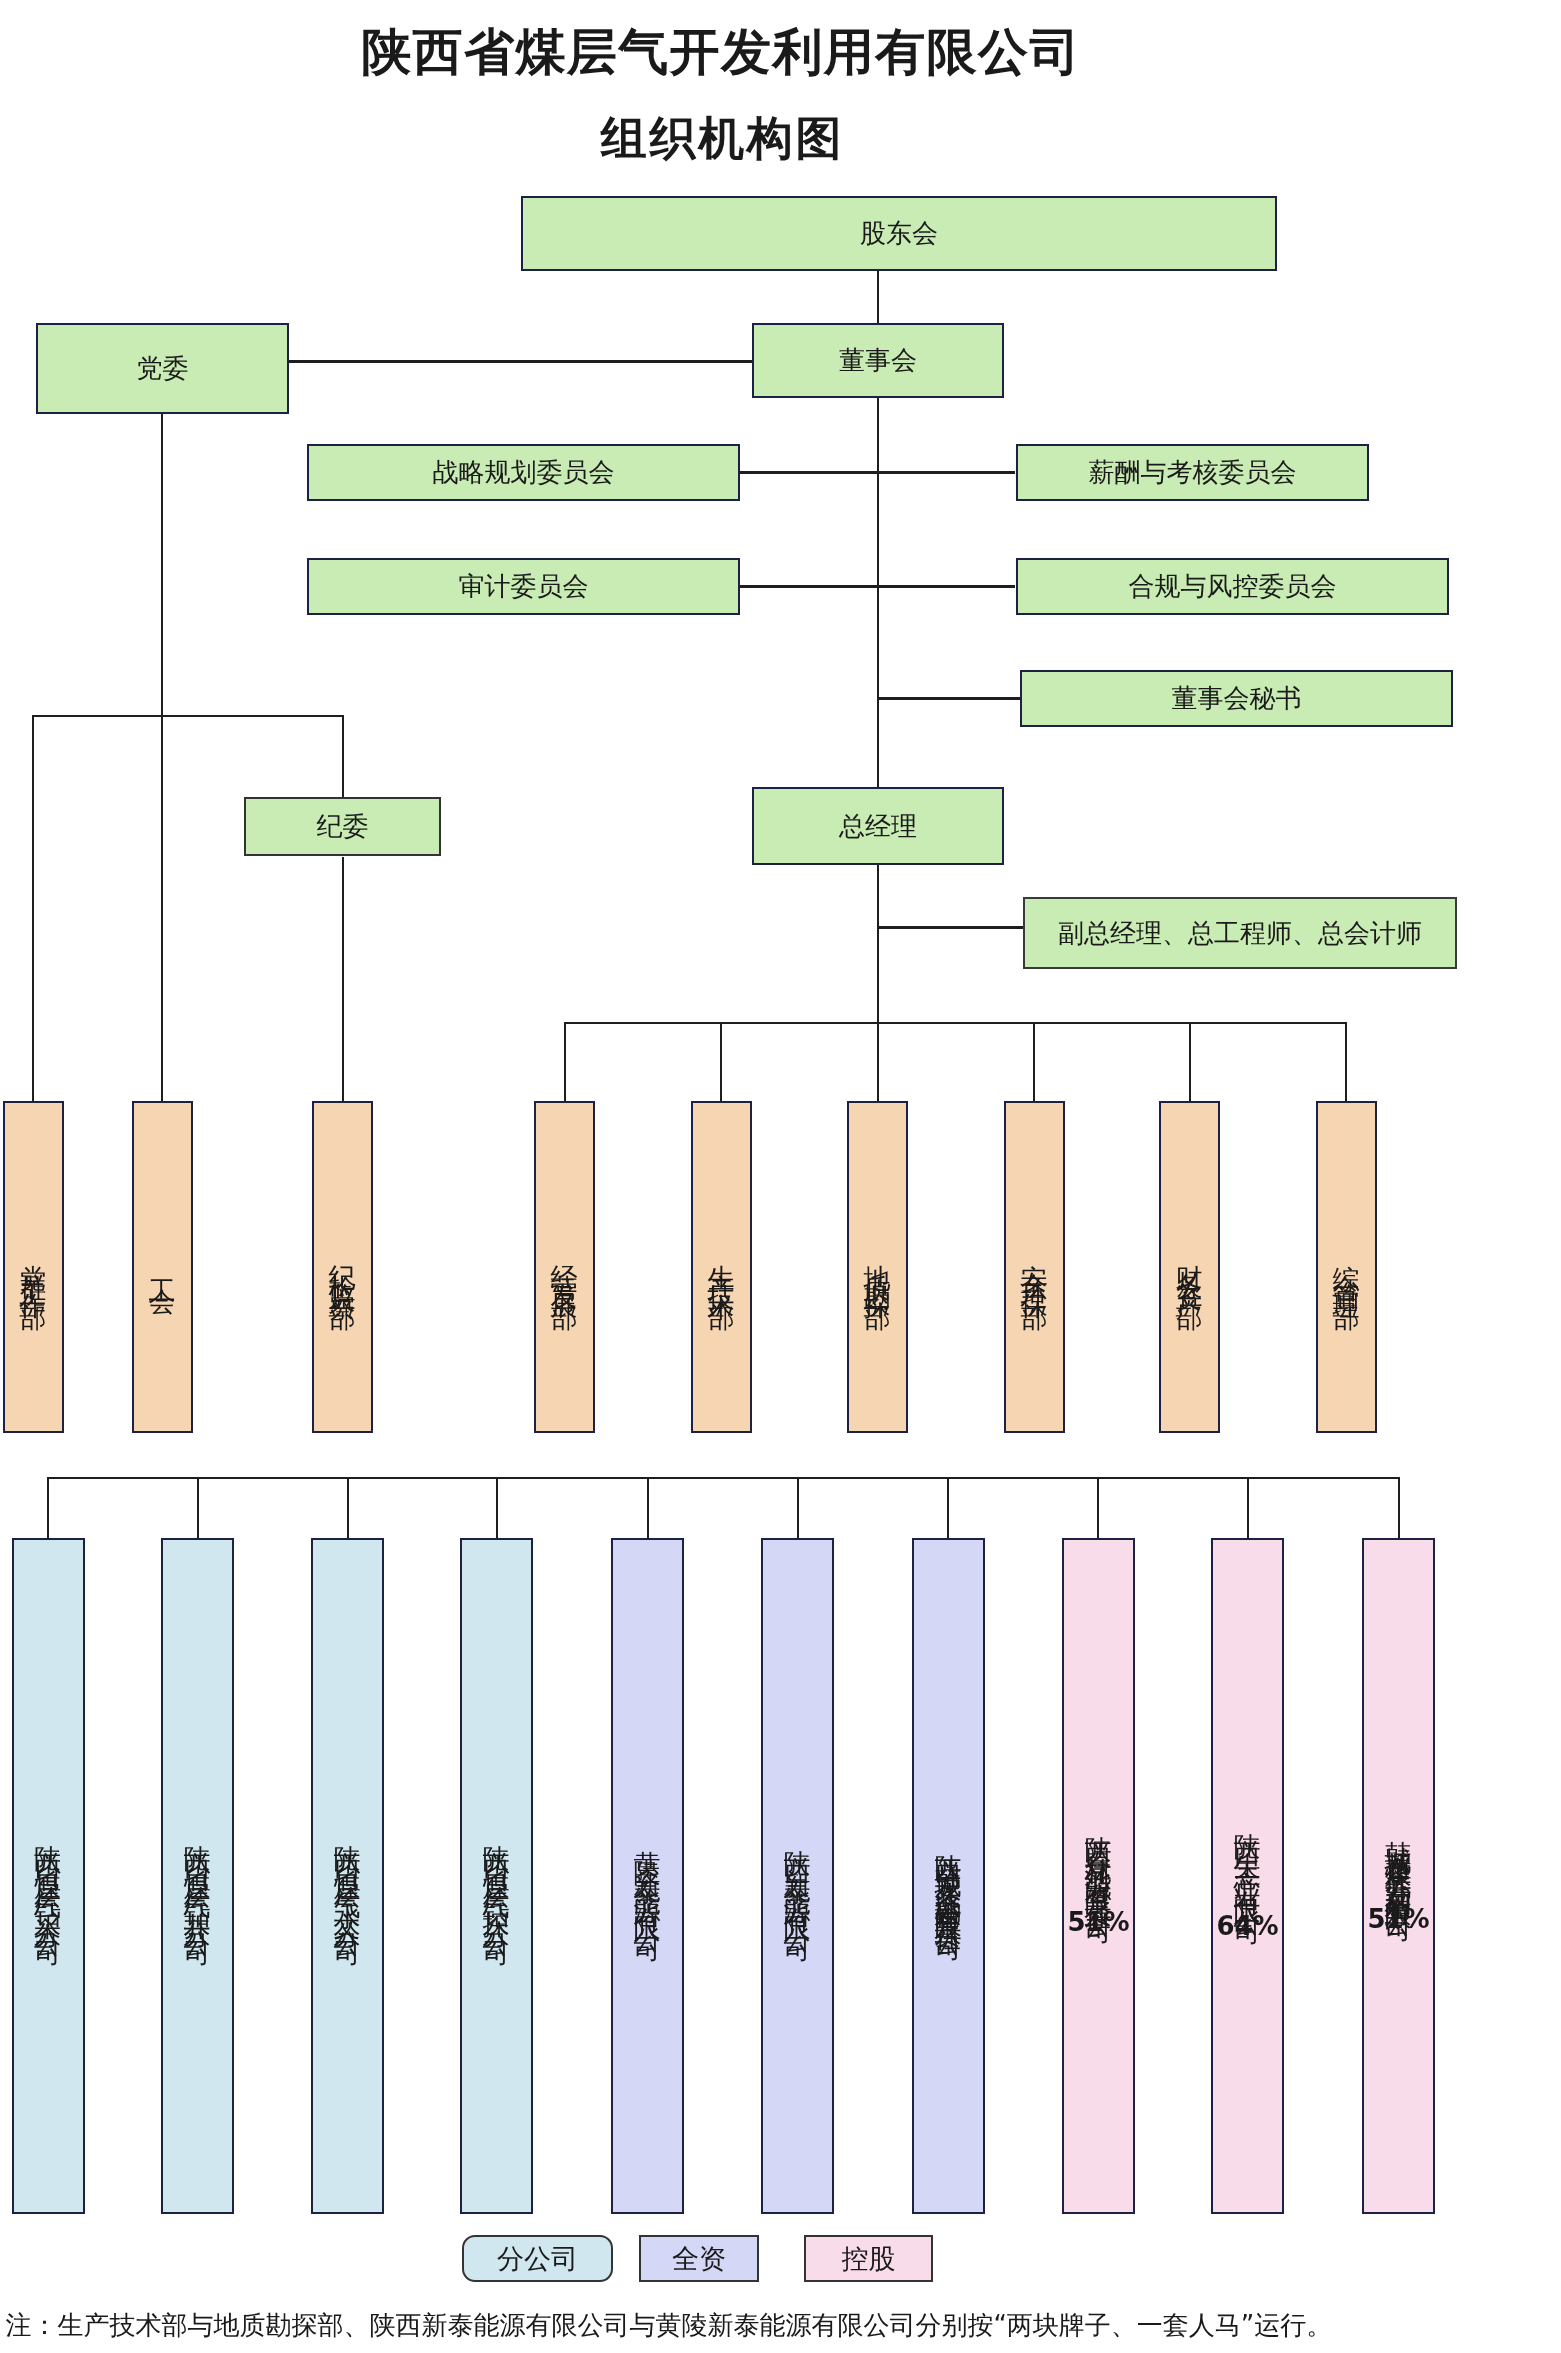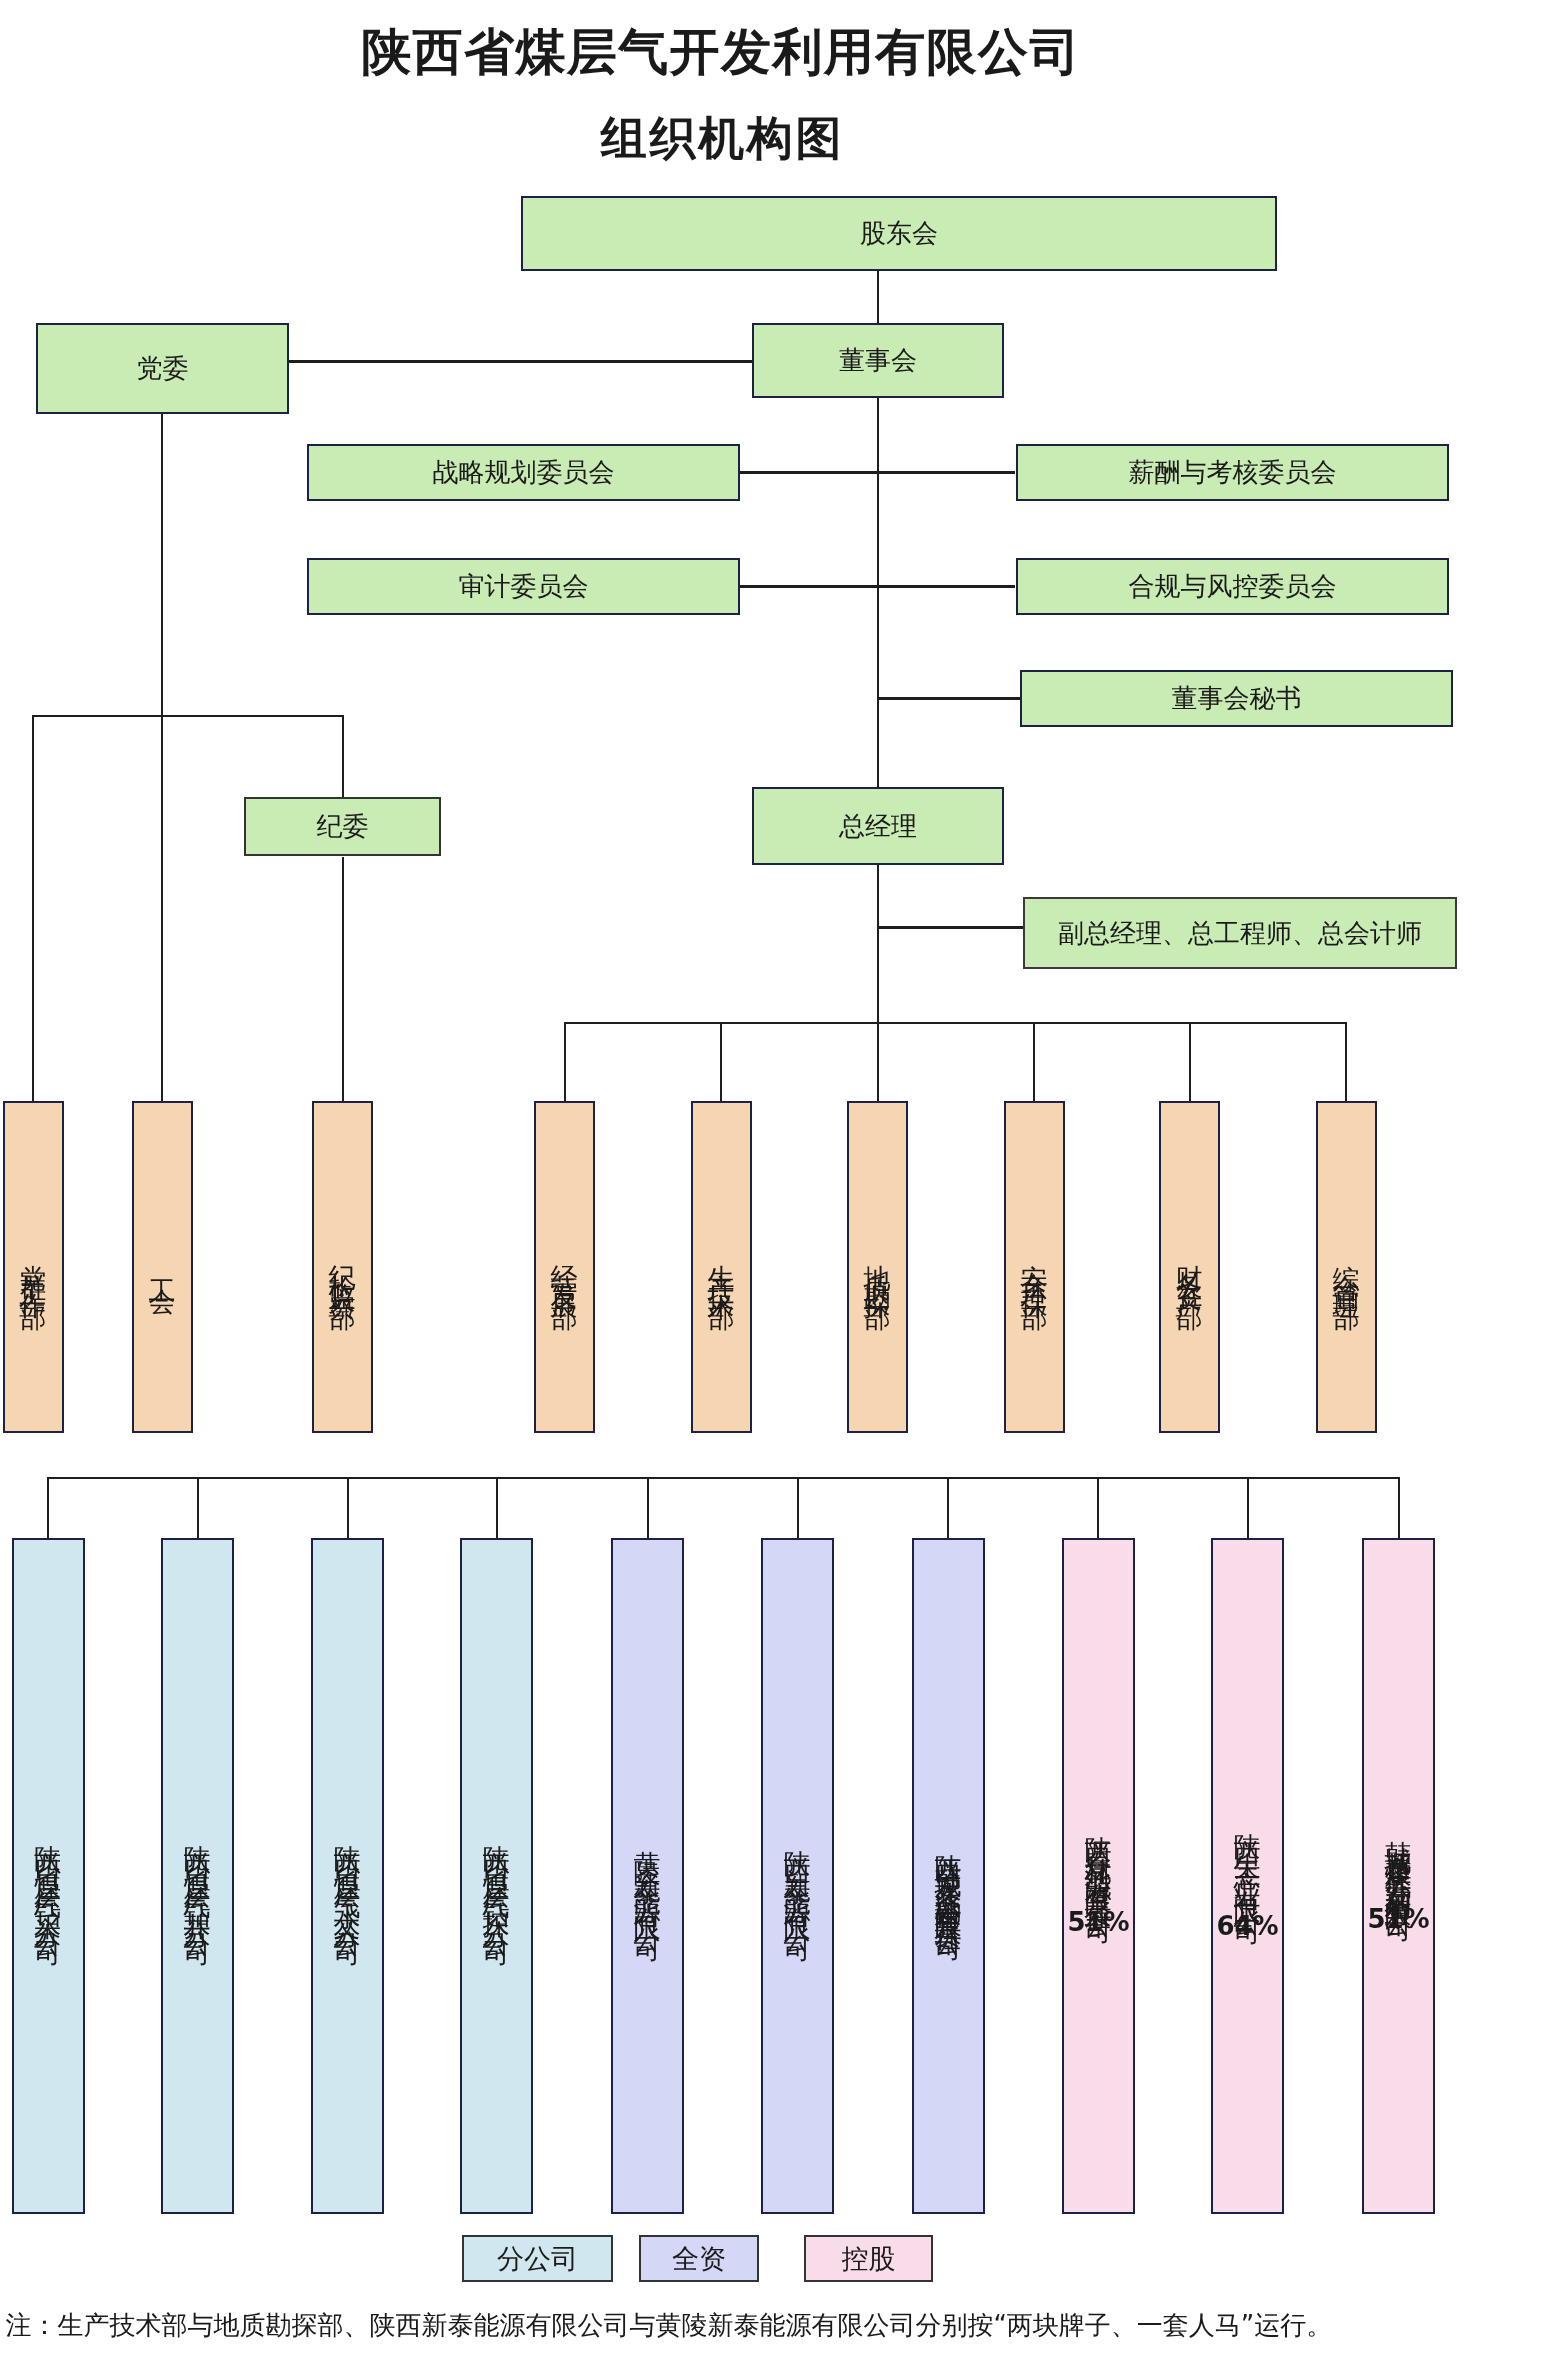--- a/index.html
+++ b/index.html
@@ -80,21 +80,21 @@
 </div>
 <div class="box green" style="left:36px; top:323px; width:253px; height:91px;">
   <span>党委</span>
 </div>
 <div class="box green" style="left:752px; top:323px; width:252px; height:75px;">
   <span>董事会</span>
 </div>
 <div class="box green" style="left:307px; top:444px; width:433px; height:57px;">
   <span>战略规划委员会</span>
 </div>
-<div class="box green" style="left:1016px; top:444px; width:433px; height:57px;">
+<div class="box green" style="left:1016px; top:444px; width:353px; height:57px;">
   <span>薪酬与考核委员会</span>
 </div>
 <div class="box green" style="left:307px; top:558px; width:433px; height:57px;">
   <span>审计委员会</span>
 </div>
 <div class="box green" style="left:1016px; top:558px; width:433px; height:57px;">
   <span>合规与风控委员会</span>
 </div>
 <div class="box green" style="left:1020px; top:670px; width:433px; height:57px;">
   <span>董事会秘书</span>
@@ -185,21 +185,21 @@
     <span class="pct">64%</span>
   </div>
 </div>
 <div class="box pink" style="left:1362px; top:1538px; width:73px; height:676px;">
   <div class="col">
     <span class="vtext" style="letter-spacing:5.4px;">韩城新泰煤层气开发利用有限公司</span>
     <span class="pct">51%</span>
   </div>
 </div>
 
-<div class="legend lblue" style="left:462px; top:2235px; width:151px; height:47px;">
+<div class="legend lblue" style="left:462px; top:2235px; width:151px; height:47px;border-radius:13px;">
   <span>分公司</span>
 </div>
 <div class="legend violet" style="left:639px; top:2235px; width:120px; height:47px;">
   <span>全资</span>
 </div>
 <div class="legend pink" style="left:804px; top:2235px; width:129px; height:47px;">
   <span>控股</span>
 </div>
 
 <div class="note">注：生产技术部与地质勘探部、陕西新泰能源有限公司与黄陵新泰能源有限公司分别按“两块牌子、一套人马”运行。</div>

